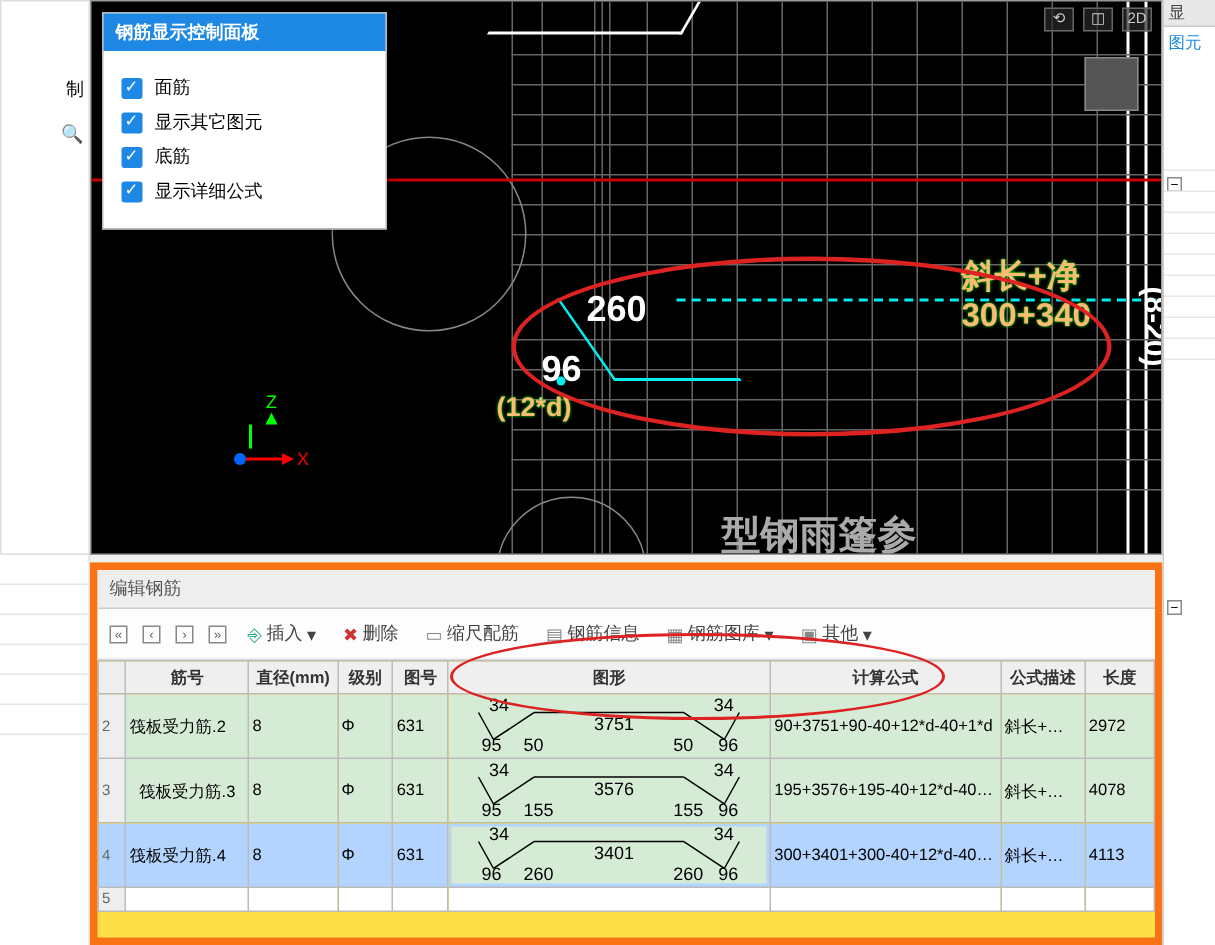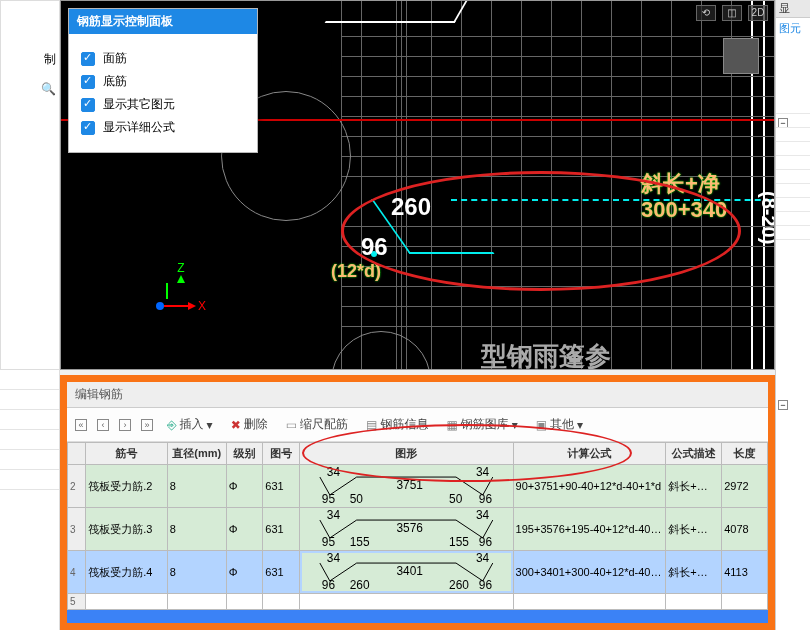--- a/index.html
+++ b/index.html
@@ -33,21 +33,21 @@
 .axis{position:absolute;left:95px;top:260px;z-index:20}
 .axis .az{color:#0f0;font-size:12px}
 .axis .ax{color:#f00;font-size:12px}
 .arr{display:inline-block;width:0;height:0}
 .arr.up{border-left:4px solid transparent;border-right:4px solid transparent;border-bottom:8px solid #0f0}
 .arr.rt{border-top:4px solid transparent;border-bottom:4px solid transparent;border-left:8px solid #f00}
 .viewport-ctrl{position:absolute;top:4px;right:6px;color:#ccc;z-index:15;display:flex;gap:6px}
 .viewport-ctrl span{width:20px;height:16px;border:1px solid #666;text-align:center;line-height:14px;font-size:10px;background:rgba(40,40,40,.7);cursor:pointer}
 .cube-nav{position:absolute;top:30px;right:8px;width:50px;height:50px;z-index:15}
 .cube-face{position:absolute;width:36px;height:36px;left:7px;top:7px;background:#555;border:1px solid #888;color:#ddd;font-size:10px;text-align:center;line-height:36px;transform:rotate(0)}
-.editor-panel{position:absolute;left:60px;top:375px;width:715px;height:255px;background:#3b82f6;border:7px solid #f97316}
+.editor-panel{position:absolute;left:60px;top:375px;width:715px;height:255px;background:#fde047;border:5px solid #f97316}
 .editor-panel .title{background:#eee;padding:4px 8px;border-bottom:1px solid #ccc;color:#555}
 .toolbar{display:flex;align-items:center;gap:10px;padding:6px 8px;border-bottom:1px solid #ddd;background:#fdfdfd}
 .toolbar .btn{display:flex;align-items:center;gap:3px;cursor:pointer;color:#444;padding:2px 4px}
 .ico-nav{display:inline-block;width:12px;height:12px;border:1px solid #888;font-size:9px;line-height:10px;text-align:center;color:#666;cursor:pointer}
 .grid-tbl{width:100%;border-collapse:collapse;table-layout:fixed}
 .grid-tbl th{background:#efefef;border:1px solid #bbb;padding:3px 2px;font-weight:bold;color:#333;font-size:11px}
 .grid-tbl td{border:1px solid #bbb;padding:2px;font-size:11px;background:#d6ebd6;vertical-align:middle;text-align:left;overflow:hidden;white-space:nowrap;text-overflow:ellipsis}
 .grid-tbl tr.sel td{background:#b3d4ff}
 .grid-tbl .rnum{background:#eee;width:18px;color:#666;font-size:10px}
 .shape-cell{position:relative;height:38px;background:#d6ebd6}
@@ -151,25 +151,25 @@
 
   <div class="checkbox-panel">
     <div class="hdr">钢筋显示控制面板</div>
     <div class="body">
       <div class="row">
           <span class="cb"></span>
           <span>面筋</span>
         </div>
       <div class="row">
           <span class="cb"></span>
-          <span>底筋</span>
+          <span>显示其它图元</span>
         </div>
       <div class="row">
           <span class="cb"></span>
-          <span>显示其它图元</span>
+          <span>底筋</span>
         </div>
       <div class="row">
           <span class="cb"></span>
           <span>显示详细公式</span>
         </div>
     </div>
   </div>
 
   <div class="left-tbl-stub">
     <div class="r"></div>
@@ -265,21 +265,21 @@
                     <text x="178" y="36" font-size="9">96</text>
                     <text x="175" y="9" font-size="9">34</text>
                   </svg></div>
               </td>
               <td style="text-align:left">90+3751+90-40+12*d-40+1*d</td>
               <td>斜长+…</td>
               <td>2972</td>
             </tr>
             <tr>
               <td class="rnum">3</td>
-              <td style="text-align:left">筏板受力筋.3</td>
+              <td style="text-align:center">筏板受力筋.3</td>
               <td>8</td>
               <td>Φ</td>
               <td>631</td>
               <td>
                 <div class="shape-cell"><svg class="shape-svg" viewBox="0 0 210 38">
                     <line x1="18" y1="10" x2="28" y2="28" stroke="#000"></line>
                     <line x1="28" y1="28" x2="55" y2="10" stroke="#000"></line>
                     <line x1="55" y1="10" x2="155" y2="10" stroke="#000"></line>
                     <line x1="155" y1="10" x2="182" y2="28" stroke="#000"></line>
                     <line x1="182" y1="28" x2="192" y2="10" stroke="#000"></line>

